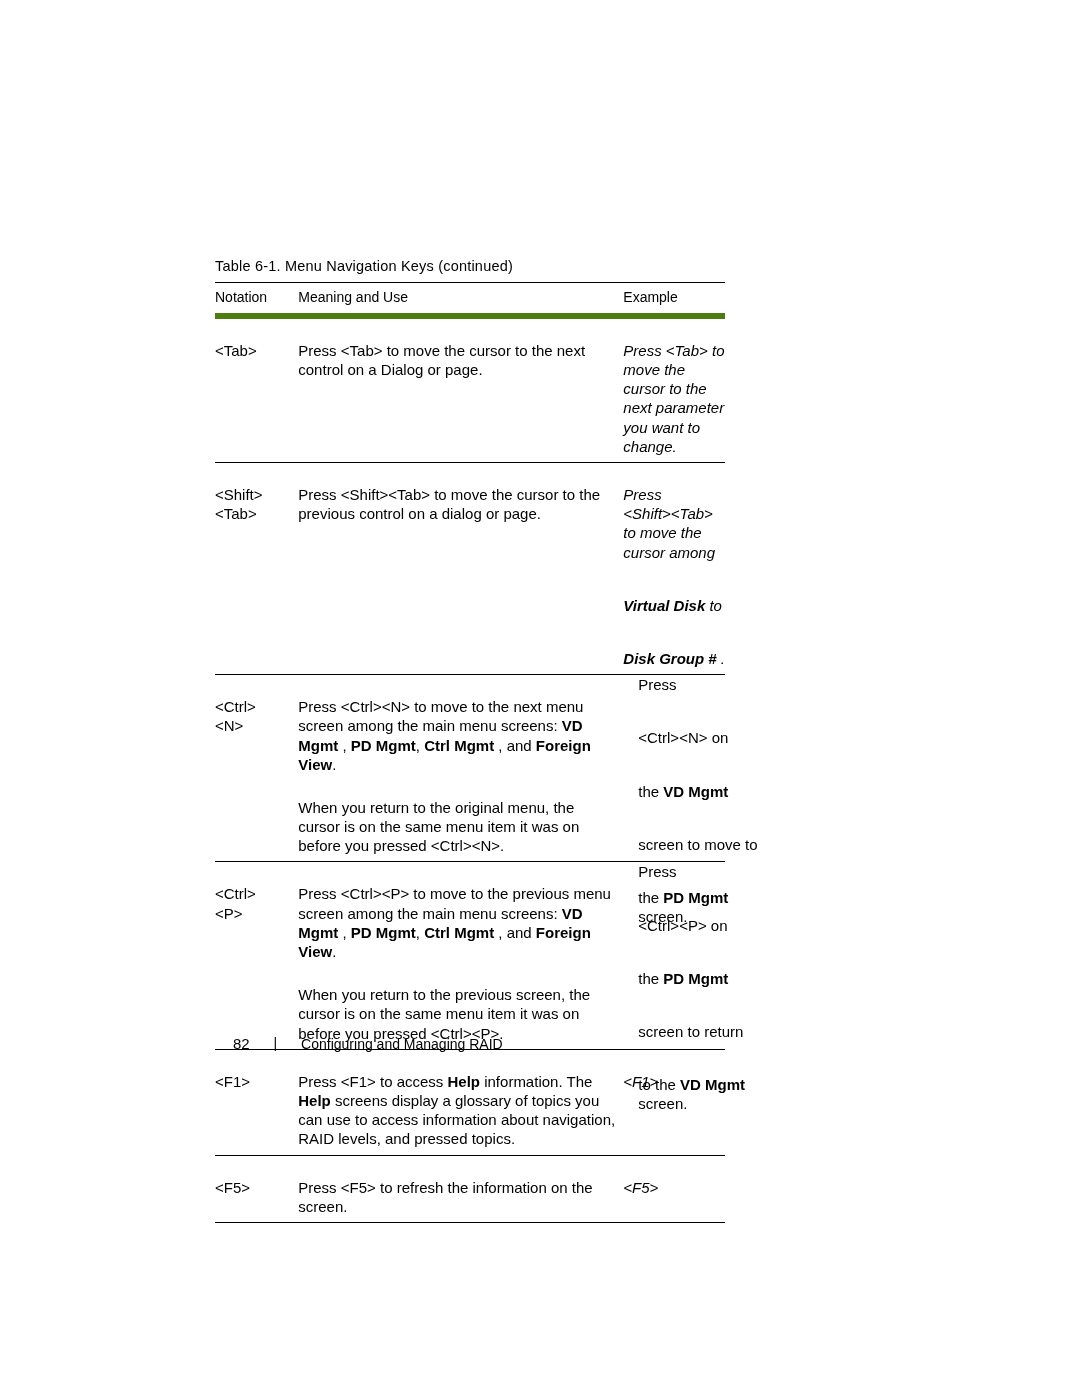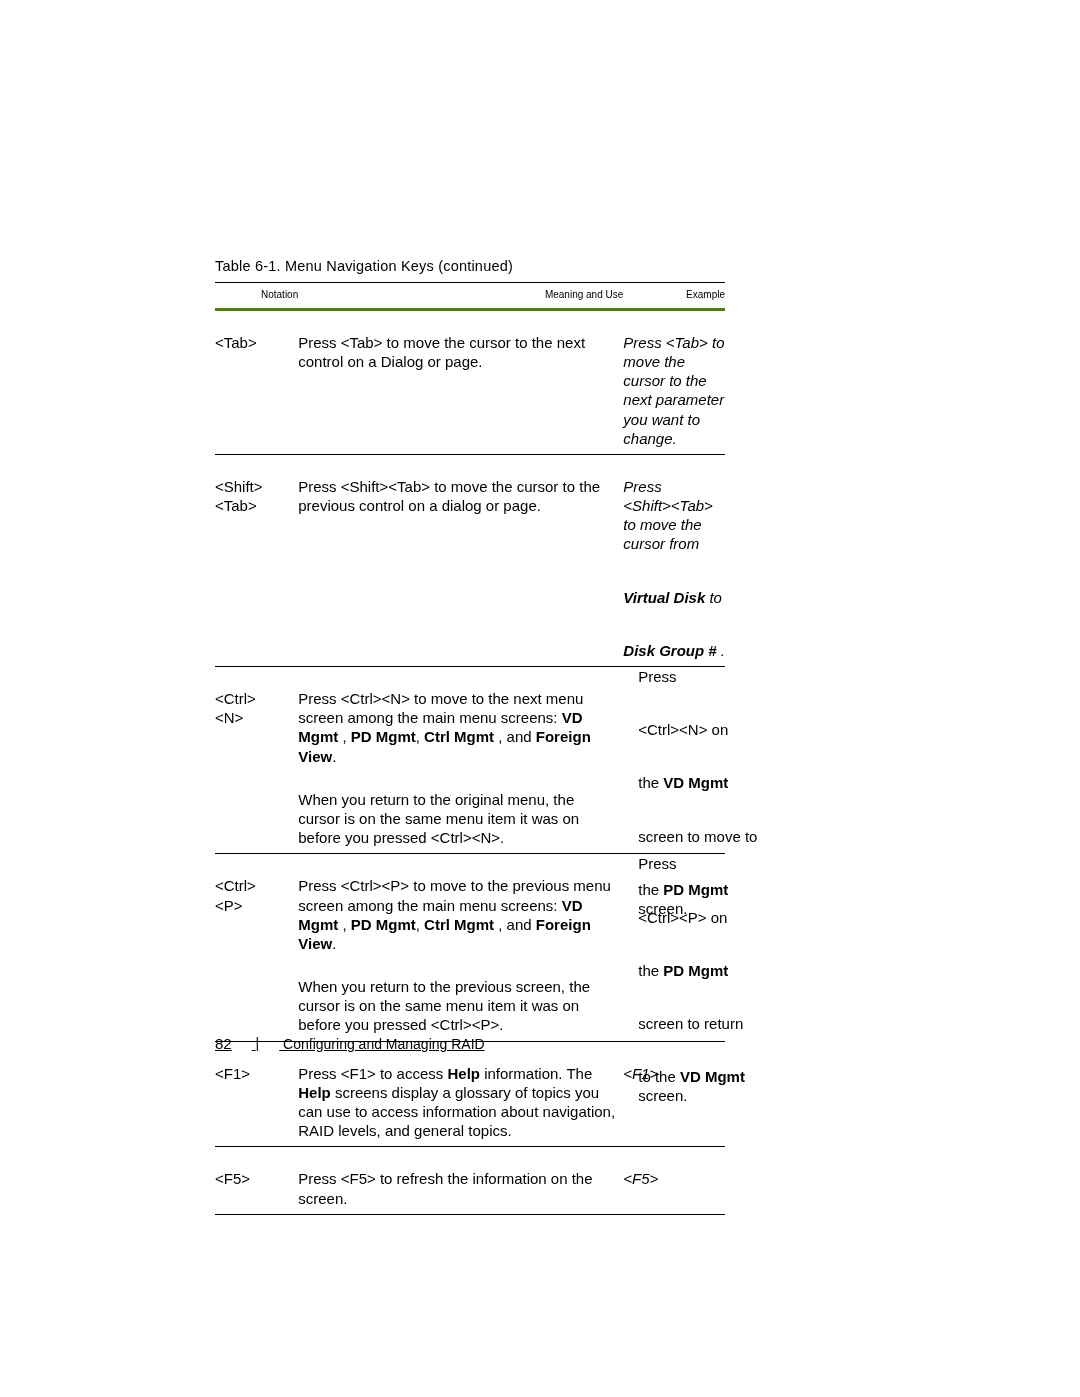--- a/index.html
+++ b/index.html
@@ -28,26 +28,26 @@
     margin-bottom: 8px;
     white-space: nowrap;
   }
   table {
     width: 100%;
     border-collapse: collapse;
     font-size: 15px;
     line-height: 1.28;
   }
   thead th {
-    text-align: right;
+    text-align: left;
     font-weight: normal;
-    font-size: 10px;
+    font-size: 14px;
     padding: 6px 0 6px 0;
     border-top: 1.5px solid #000;
-    border-bottom: 3px solid #4d7c0f;
+    border-bottom: 6px solid #4d7c0f;
     vertical-align: top;
   }
   tbody td {
     vertical-align: top;
     padding: 22px 0 6px 0;
     border-bottom: 1px solid #000;
   }
   td.col-notation {
     width: 82px;
     padding-right: 4px;
@@ -69,24 +69,23 @@
   .overflow-row td.col-meaning { position: relative; }
   .overflow-example {
     position: absolute;
     left: 340px;
     top: 0;
     width: 110px;
     font-size: 15px;
   }
   .footer {
     position: absolute;
-    left: 215px;
+    left: 233px;
     top: 1035px;
     font-size: 14px;
-    text-decoration: underline;
   }
   .footer .pnum {
     font-size: 15px;
     margin-right: 20px;
   }
   .footer .sep {
     color: #000;
     margin-right: 20px;
     position: relative;
     top: -1px;
@@ -120,21 +119,21 @@
 
         <tr>
           <td class="col-notation">
             <div>&lt;Shift&gt;</div>
             <div>&lt;Tab&gt;</div>
           </td>
           <td class="col-meaning">Press &lt;Shift&gt;&lt;Tab&gt; to move the cursor to the previous control on a dialog or page.</td>
           <td class="col-example">
             <div>Press</div>
             <div>&lt;Shift&gt;&lt;Tab&gt; to move the</div>
-            <div>cursor from</div>
+            <div>cursor among</div>
             <div class="nowrap"><span class="bold">Virtual Disk</span><span> to</span></div>
             <div class="nowrap"><span class="bold">Disk Group #</span><span> .</span></div>
           </td>
         </tr>
 
         <tr class="overflow-row">
           <td class="col-notation">
             <div>&lt;Ctrl&gt;</div>
             <div>&lt;N&gt;</div>
           </td>
@@ -173,21 +172,21 @@
               <div class="nowrap"><span>to the </span><span class="bold">VD Mgmt</span></div>
               <div>screen.</div>
             </div>
           </td>
           <td class="col-example"></td>
         </tr>
 
         <tr>
           <td class="col-notation">&lt;F1&gt;</td>
           <td class="col-meaning">
-            <span>Press &lt;F1&gt; to access </span><span class="bold">Help</span><span> information. The </span><span class="bold">Help</span><span> screens display a glossary of topics you can use to access information about navigation, RAID levels, and general topics.</span>
+            <span>Press &lt;F1&gt; to access </span><span class="bold">Help</span><span> information. The </span><span class="bold">Help</span><span> screens display a glossary of topics you can use to access information about navigation, RAID levels, and pressed topics.</span>
           </td>
           <td class="col-example">&lt;F1&gt;</td>
         </tr>
 
 
         <tr>
           <td class="col-notation">&lt;F5&gt;</td>
           <td class="col-meaning">Press &lt;F5&gt; to refresh the information on the screen.</td>
           <td class="col-example">&lt;F5&gt;</td>
         </tr>

